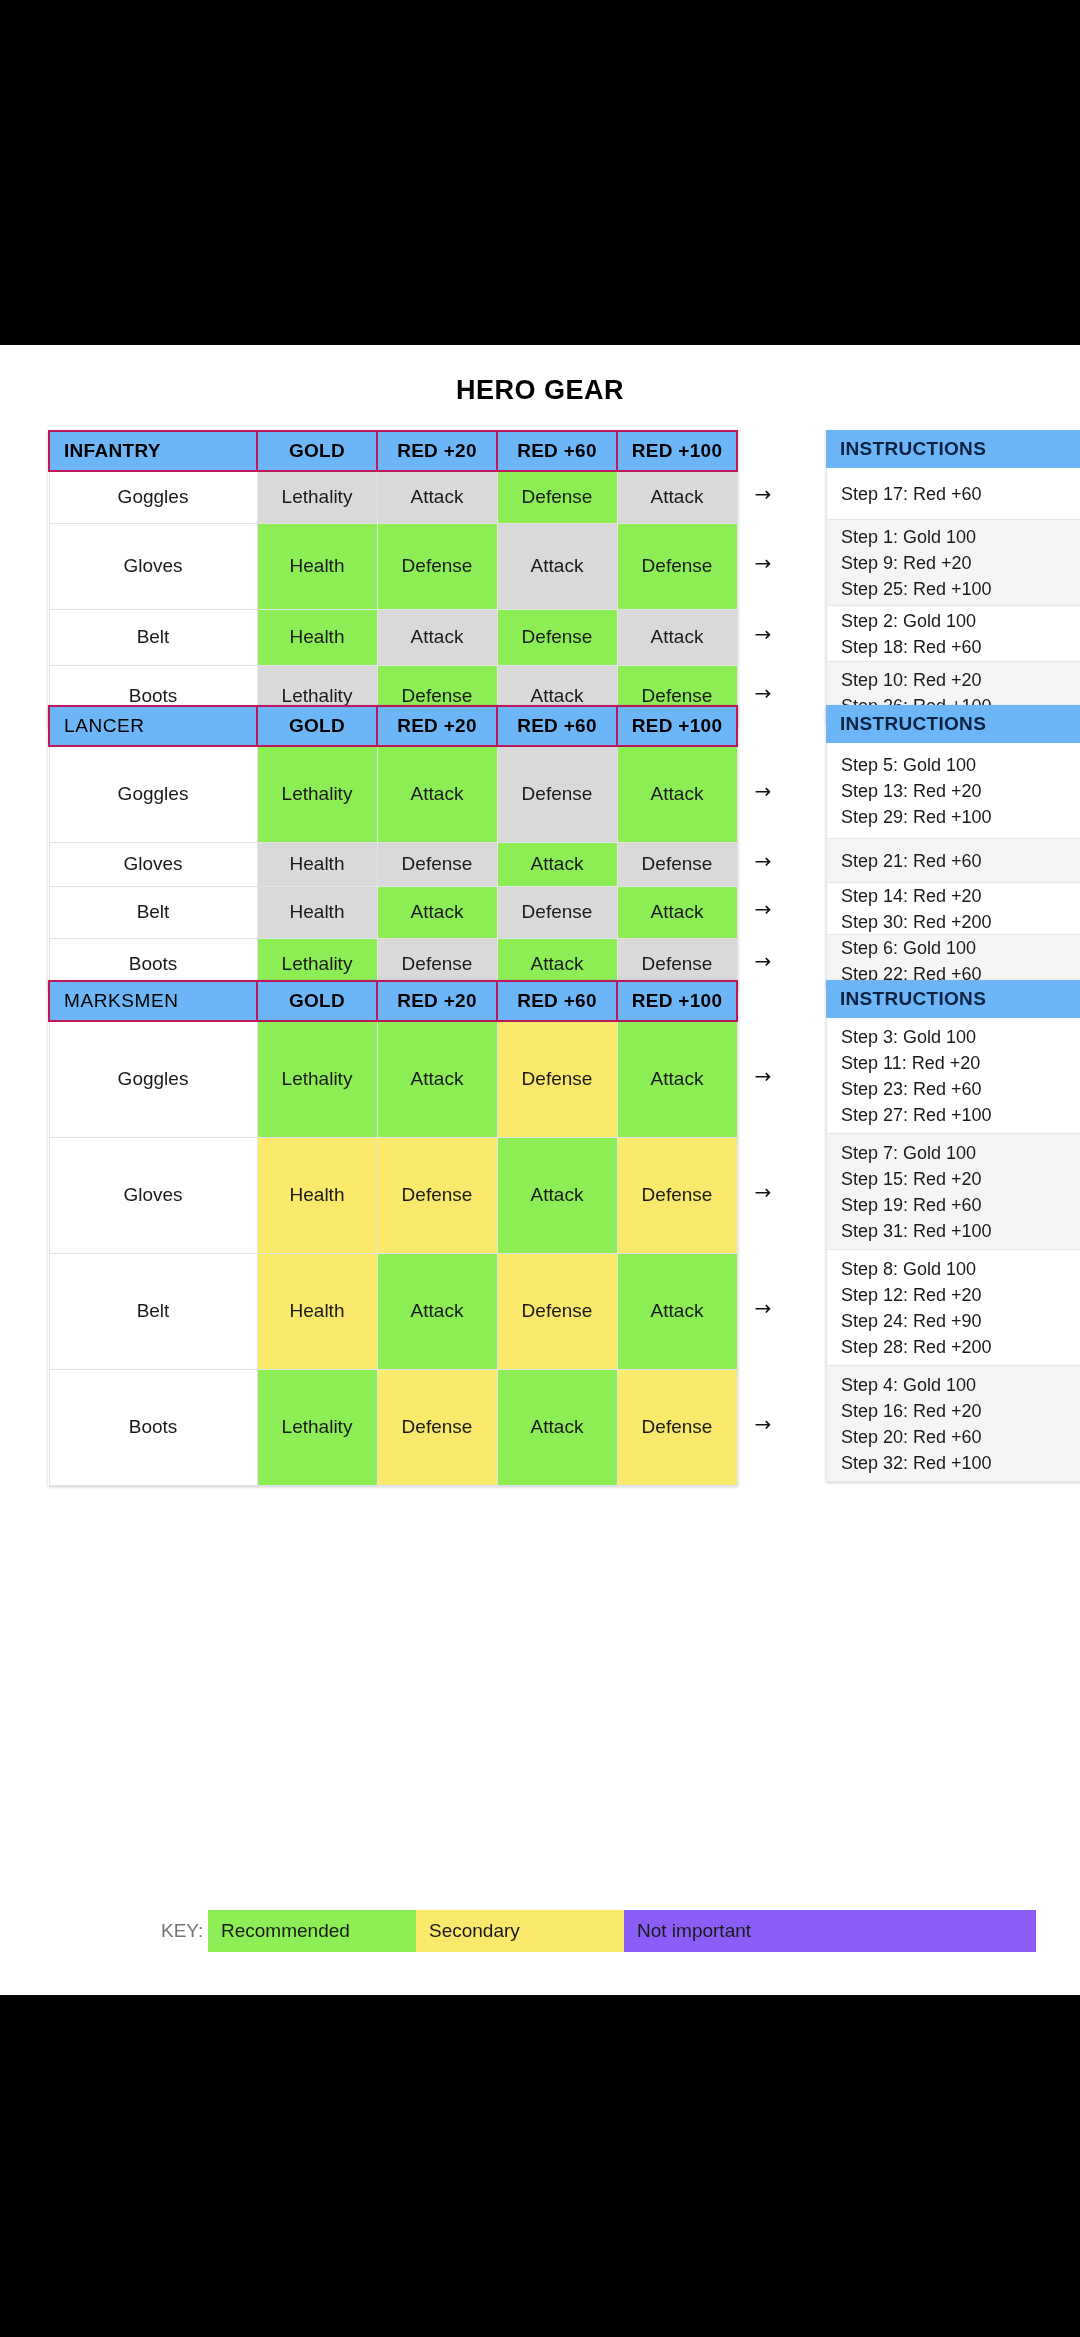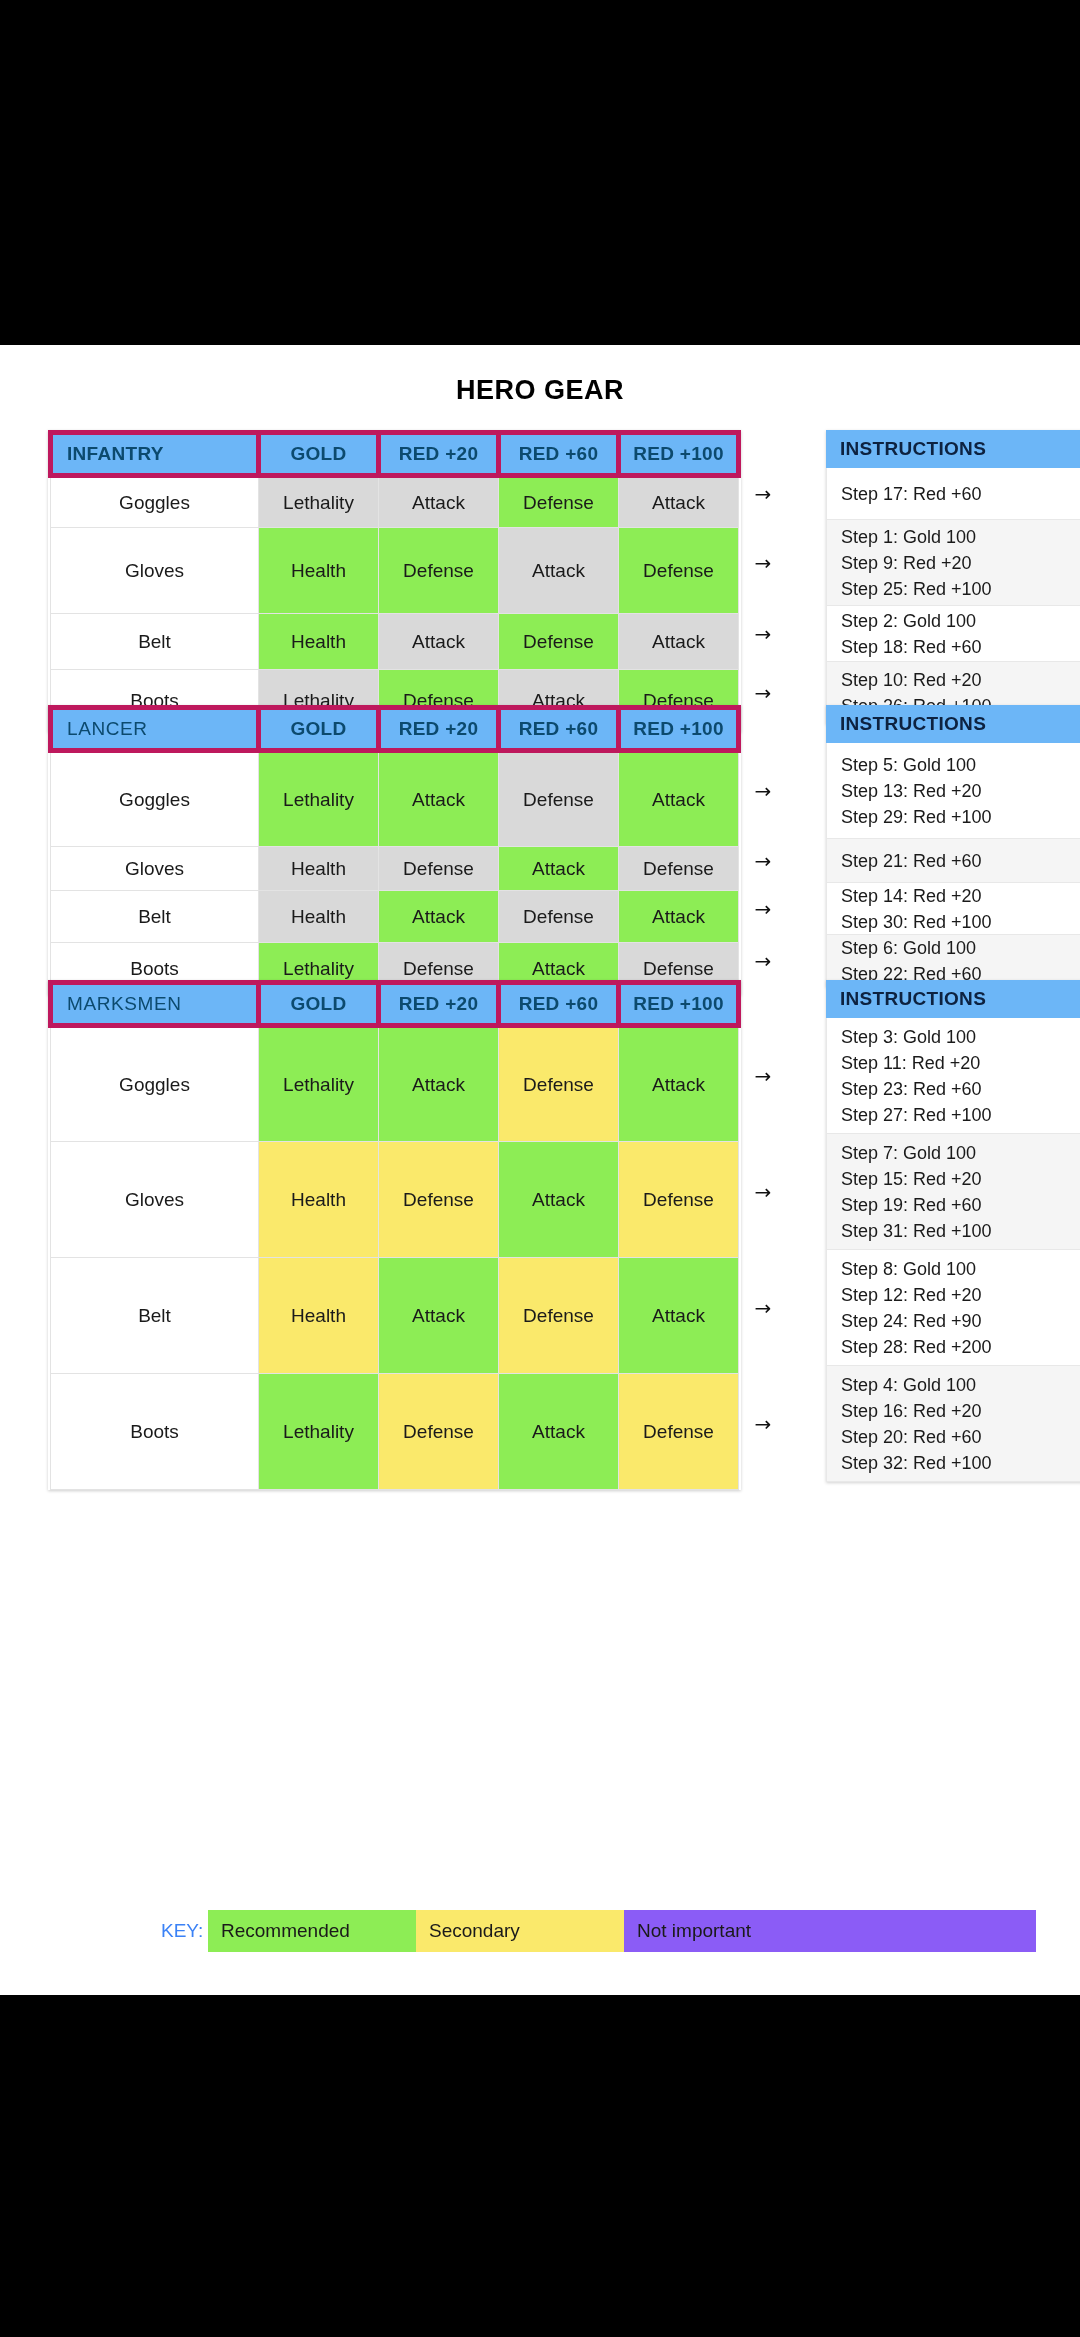--- a/index.html
+++ b/index.html
@@ -30,23 +30,23 @@
     box-shadow:0 1px 3px rgba(0,0,0,.20);
   }
   table.grid{border-collapse:collapse;table-layout:fixed;background:#fff;}
   table.grid td,table.grid th{
     border:1px solid #e3e3e3;
     text-align:center;vertical-align:middle;
     font-size:19px;color:#1a1a1a;font-weight:normal;
     padding:0;
   }
   table.grid thead th{
-    background:#6cb6f7;color:#0c4a6e;height:38px;
+    background:#6cb6f7;color:#000000;height:38px;
     font-size:19px;font-weight:bold;letter-spacing:.3px;
-    border:5px solid #be185d;
+    border:2px solid #be185d;
   }
   table.grid thead th.faction{text-align:left;padding-left:14px;}
   table.grid thead th.faction.thin{font-weight:normal;letter-spacing:.6px;}
   col.c-name{width:208px;}
   col.c-val{width:120px;}
   td.rowname{background:#fff;}
   td.g{background:#8ded55;}
   td.y{background:#fae96b;}
   td.n{background:#d9d9d9;}
 
@@ -75,21 +75,21 @@
     font-size:18px;line-height:26px;color:#1a1a1a;background:#fff;
     display:flex;flex-direction:column;justify-content:center;
   }
   .instr-cell.alt{background:#f5f5f5;}
   .instr-cell .ln{white-space:nowrap;}
 
   
   .keyrow{position:absolute;left:48px;top:1565px;width:990px;height:42px;}
   .key-label{
     position:absolute;left:113px;top:0;height:42px;line-height:42px;
-    font-size:19px;color:#3b82f6;
+    font-size:19px;color:#737373;
   }
   .key-seg{
     position:absolute;top:0;height:42px;line-height:42px;
     font-size:19px;color:#1a1a1a;padding-left:13px;box-sizing:border-box;
   }
   .key-seg.s0{left:160px;width:232px;background:#8ded55;}
   .key-seg.s1{left:368px;width:236px;background:#fae96b;}
   .key-seg.s2{left:576px;width:412px;background:#8b5cf6;}
 
   
@@ -250,21 +250,21 @@
             <div class="instr-cell" style="height: 96px;">
               <div class="ln">Step 5: Gold 100</div>
               <div class="ln">Step 13: Red +20</div>
               <div class="ln">Step 29: Red +100</div>
             </div>
             <div class="instr-cell alt" style="height: 44px;">
               <div class="ln">Step 21: Red +60</div>
             </div>
             <div class="instr-cell" style="height: 52px;">
               <div class="ln">Step 14: Red +20</div>
-              <div class="ln">Step 30: Red +100</div>
+              <div class="ln">Step 30: Red +200</div>
             </div>
             <div class="instr-cell alt" style="height: 52px;">
               <div class="ln">Step 6: Gold 100</div>
               <div class="ln">Step 22: Red +60</div>
             </div>
           </div>
         </div>
         <div class="block" style="top: 635px;">
           <table class="grid">
             <colgroup>

